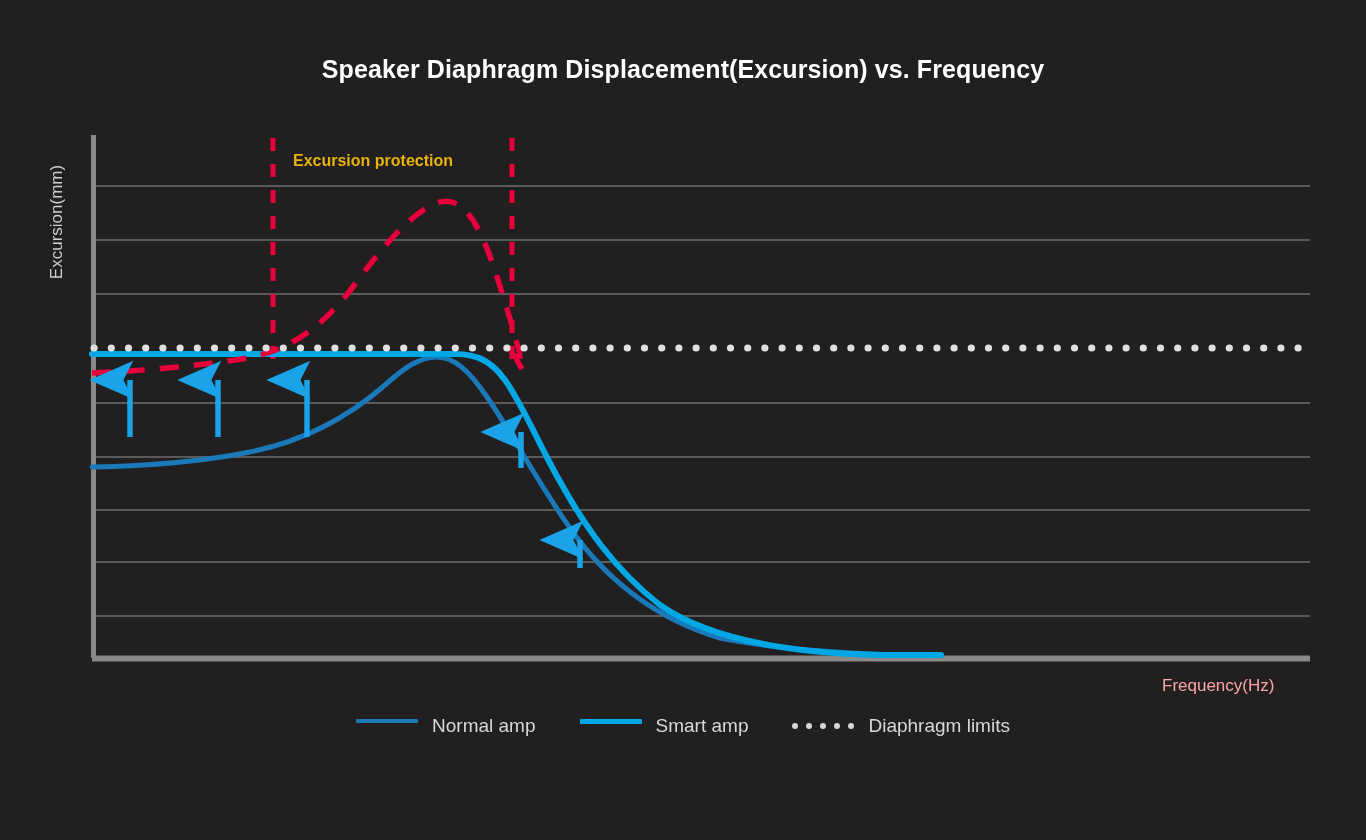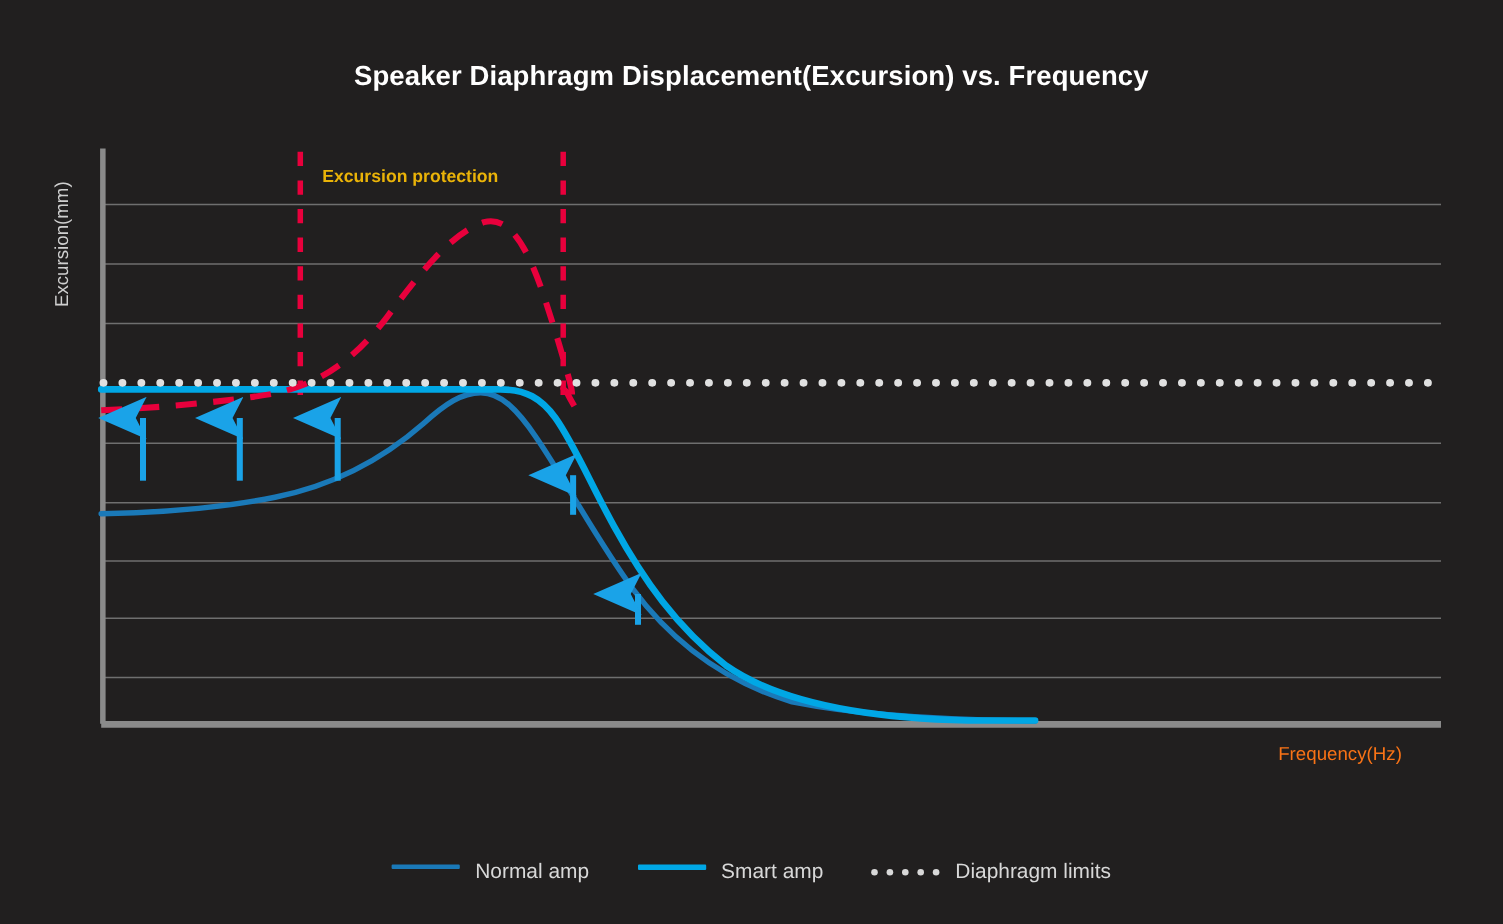--- a/index.html
+++ b/index.html
@@ -27,35 +27,35 @@
     transform:rotate(-90deg);
     transform-origin:center center;
     color:#cfcfcf;
     font-size:17px;
     text-align:center;
     white-space:nowrap;
   }
   .xlabel{
     position:absolute;
     left:1162px;top:676px;
-    color:#f97316;
+    color:#fca5a5;
     font-size:17px;
     white-space:nowrap;
   }
   .annotation-excursion{
     position:absolute;
     left:293px;top:152px;
     color:#eab308;
     font-size:16px;
     font-weight:700;
     white-space:nowrap;
   }
   svg.plot{position:absolute;left:0;top:0;width:1366px;height:840px;}
   .legend{
-    position:absolute;left:0;top:782px;width:1366px;
+    position:absolute;left:0;top:715px;width:1366px;
     display:flex;justify-content:center;align-items:center;
   }
   .legend-item{display:flex;align-items:center;margin:0 22px;}
   .legend-label{color:#d8d8d8;font-size:19px;margin-left:14px;white-space:nowrap;}
   .swatch{width:62px;height:14px;position:relative;}
   .swatch-solid{height:4px;width:62px;border-radius:1px;}
   .swatch-dots{display:flex;align-items:center;justify-content:space-between;width:62px;}
   .dot{width:6px;height:6px;border-radius:50%;}
   .dot-sq{width:6px;height:6px;}
 </style>

